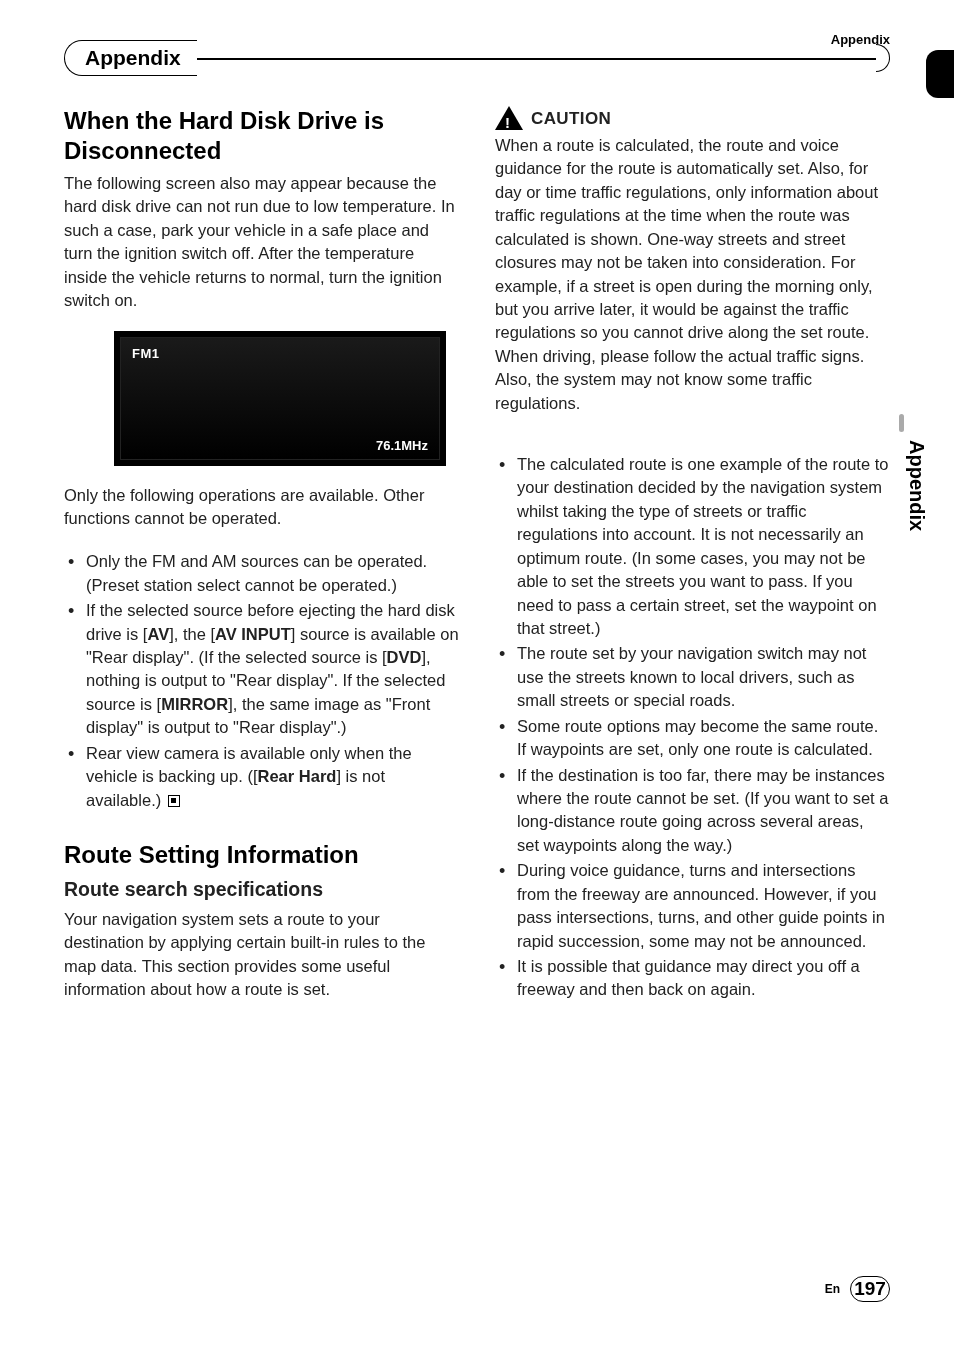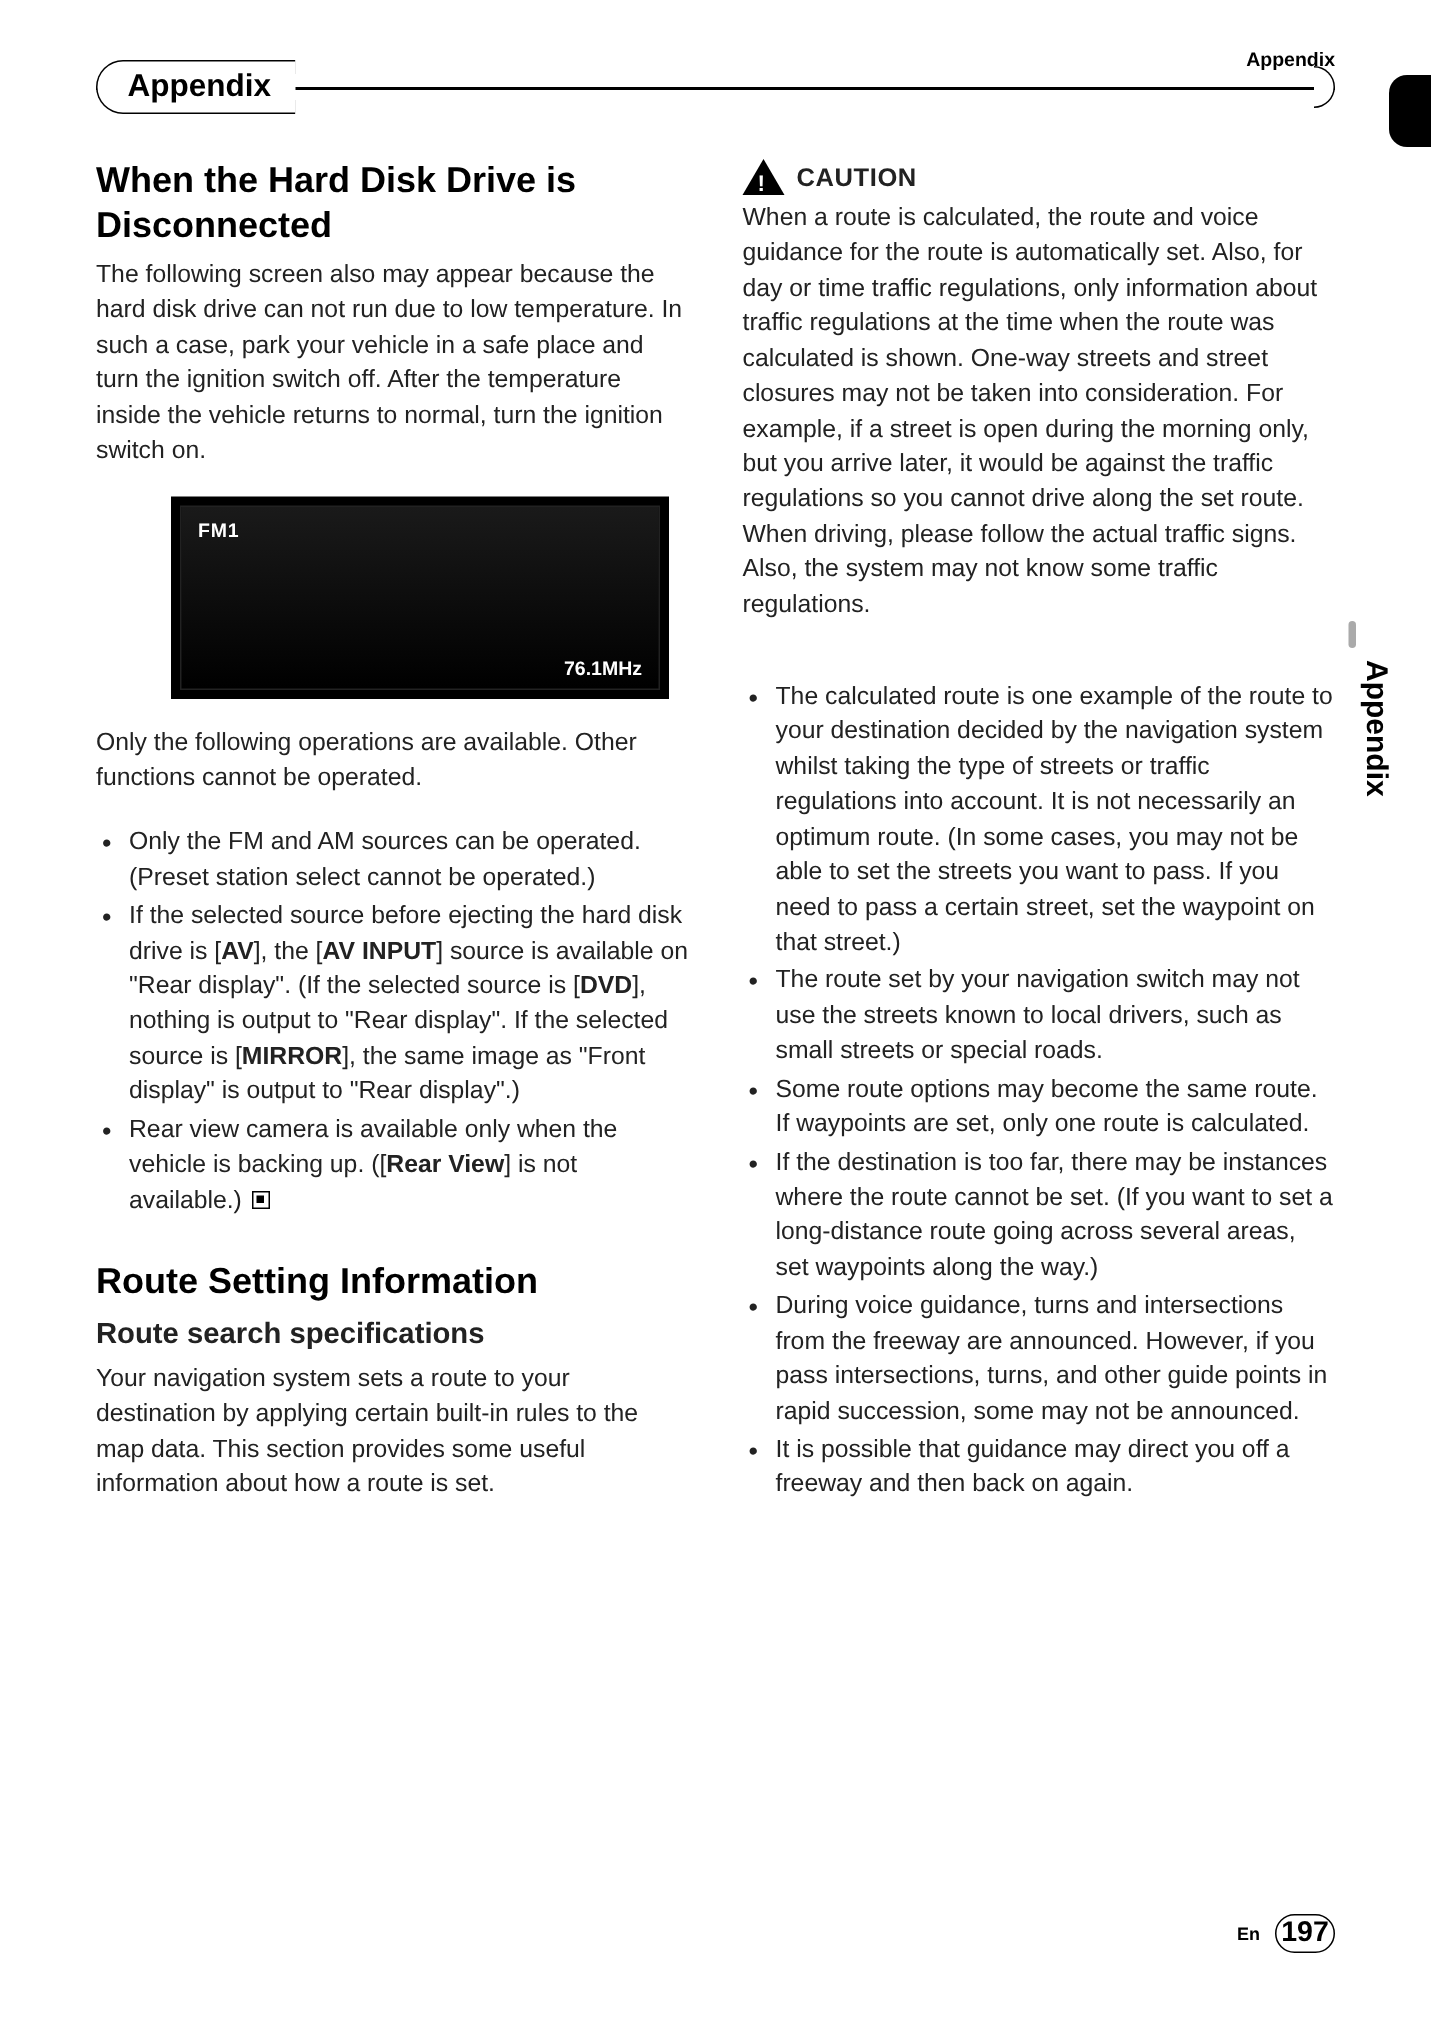--- a/index.html
+++ b/index.html
@@ -262,21 +262,21 @@
       </div>
 
       <p class="para">Only the following operations are available. Other functions cannot be operated.</p>
 
       <ul class="bullets">
         <li>Only the FM and AM sources can be operated. (Preset station select cannot be operated.)</li>
         <li>
           <span>If the selected source before ejecting the hard disk drive is [</span><span class="bold">AV</span><span>], the [</span><span class="bold">AV INPUT</span><span>] source is available on "Rear display". (If the selected source is [</span><span class="bold">DVD</span><span>], nothing is output to "Rear display". If the selected source is [</span><span class="bold">MIRROR</span><span>], the same image as "Front display" is output to "Rear display".)</span>
         </li>
         <li>
-          <span>Rear view camera is available only when the vehicle is backing up. ([</span><span class="bold">Rear View</span><span>] is not available.)</span>
+          <span>Rear view camera is available only when the vehicle is backing up. ([</span><span class="bold">Rear Hard</span><span>] is not available.)</span>
           <span class="end-square"></span>
         </li>
       </ul>
 
       <div class="spacer-lg"></div>
 
       <h1 class="section">Route Setting Information</h1>
       <h2 class="subsection">Route search specifications</h2>
       <p class="para">Your navigation system sets a route to your destination by applying certain built-in rules to the map data. This section provides some useful information about how a route is set.</p>
     </div>

